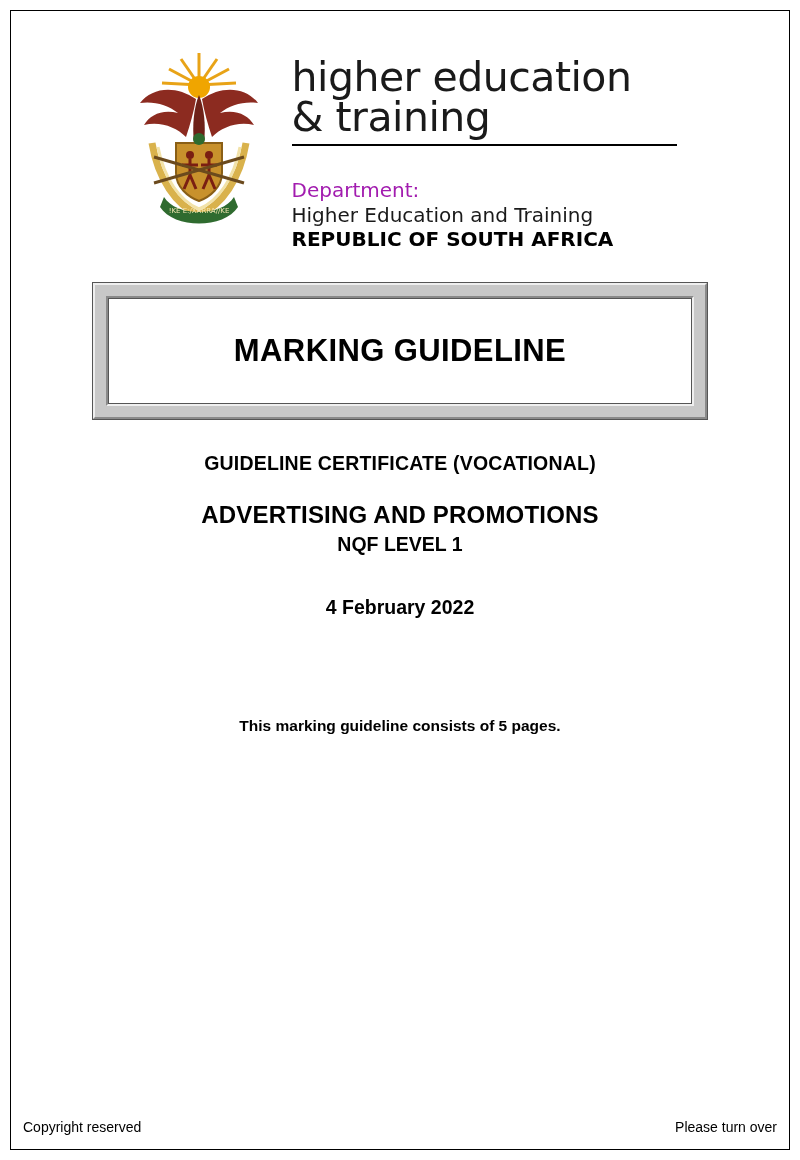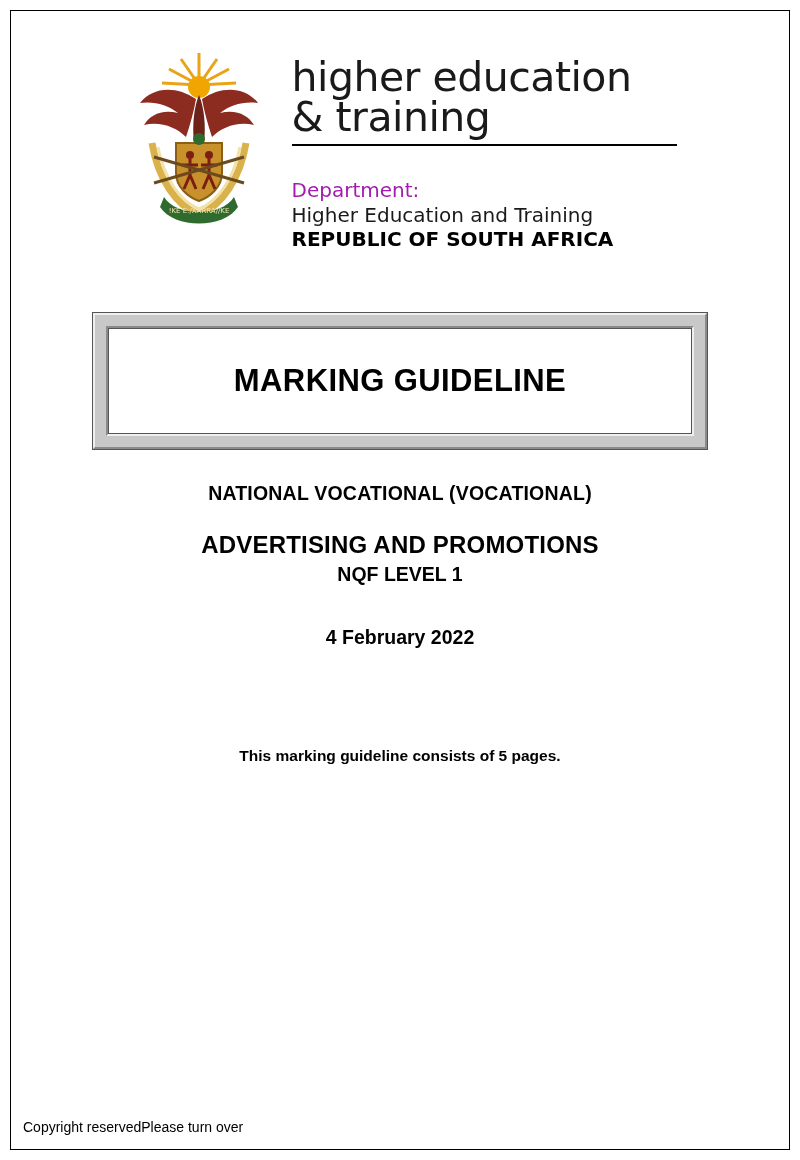--- a/index.html
+++ b/index.html
@@ -87,21 +87,21 @@
     font-size: 20px;
     font-weight: bold;
     line-height: 1.22;
     color: #000;
   }
 
   
   .title-box-wrap {
     display: flex;
     justify-content: center;
-    margin-top: 60px;
+    margin-top: 30px;
   }
   .title-box {
     width: 616px;
     height: 138px;
     box-sizing: border-box;
     border: 1px solid #555;
     background: #c8c8c8;
     padding: 13px;
     position: relative;
   }
@@ -175,20 +175,21 @@
     font-weight: bold;
   }
 
   
   .footer {
     position: absolute;
     left: 12px;
     right: 12px;
     bottom: 14px;
     display: flex;
+    justify-content: space-between;
     font-size: 14px;
     color: #000;
   }
 </style>
 </head>
 <body>
 
 <div class="page">
   <div class="page-border"></div>
 
@@ -252,21 +253,21 @@
       <div class="title-box">
         <div class="title-box-outer-bevel"></div>
         <div class="title-box-inner">
           <div class="title-box-inner-line"></div>
           <div class="title-text">MARKING GUIDELINE</div>
         </div>
       </div>
     </div>
 
     <div class="center-block">
-      <div class="cert-line">NATIONAL VOCATIONAL (VOCATIONAL)</div>
+      <div class="cert-line">GUIDELINE CERTIFICATE (VOCATIONAL)</div>
       <div class="subject-line">ADVERTISING AND PROMOTIONS</div>
       <div class="nqf-line">NQF LEVEL 1</div>
       <div class="date-line">4 February 2022</div>
       <div class="pages-line">This marking guideline consists of 5 pages.</div>
     </div>
 
     <div class="footer">
       <div>Copyright reserved</div>
       <div>Please turn over</div>
     </div>

